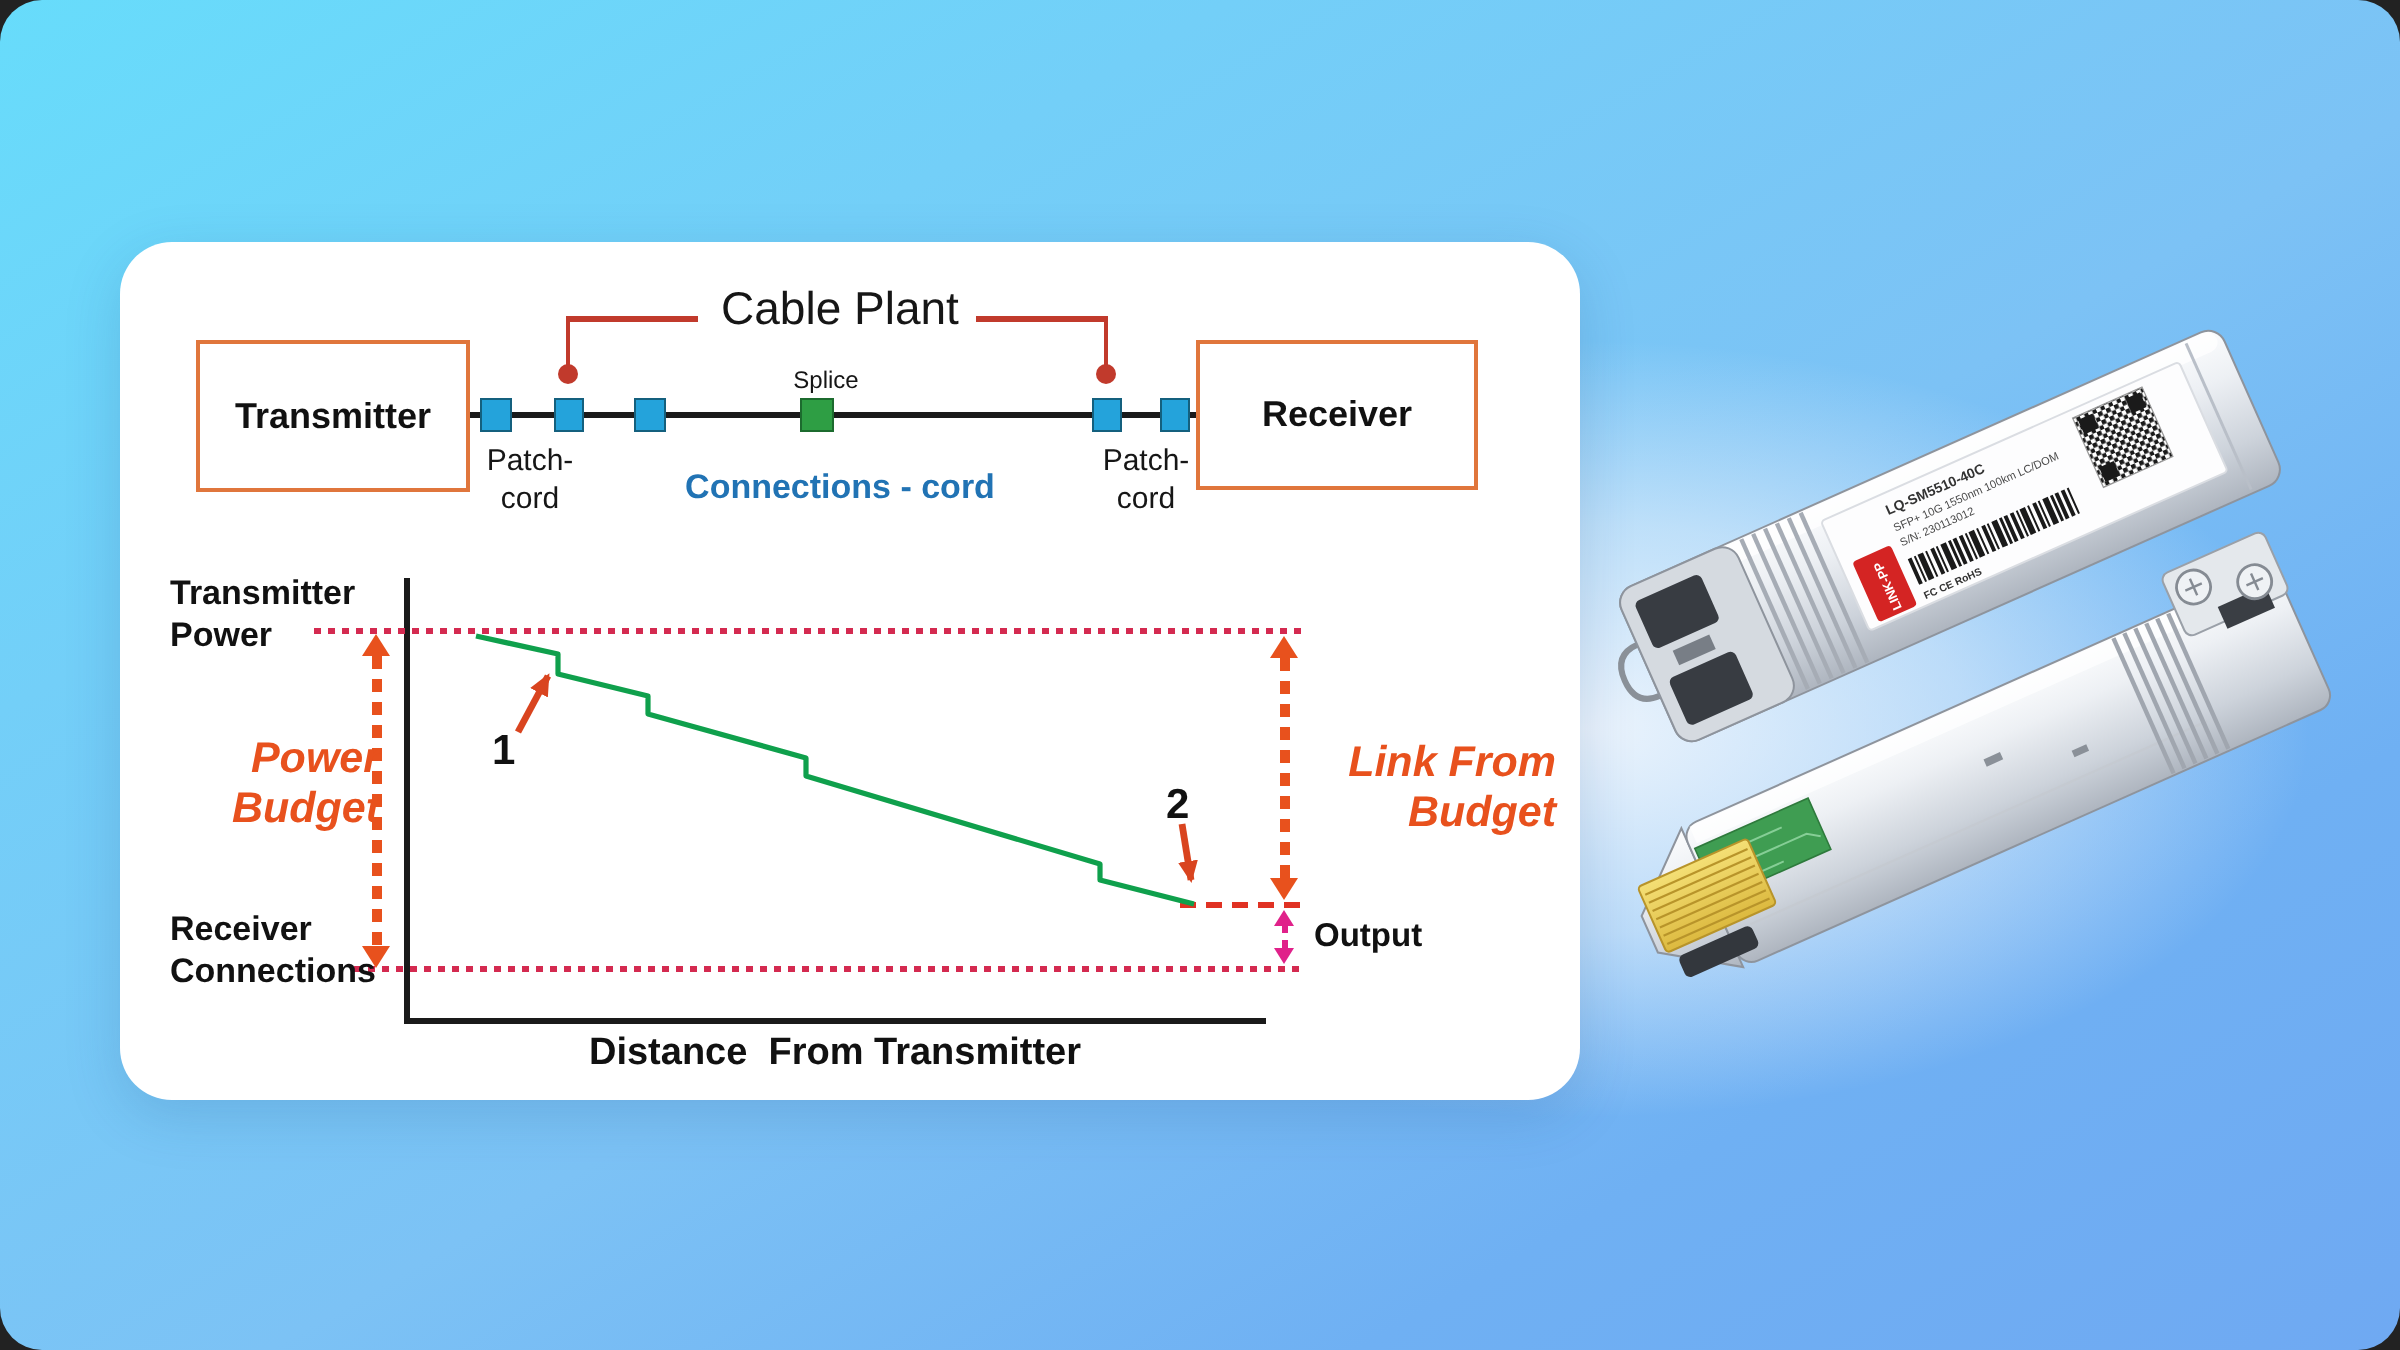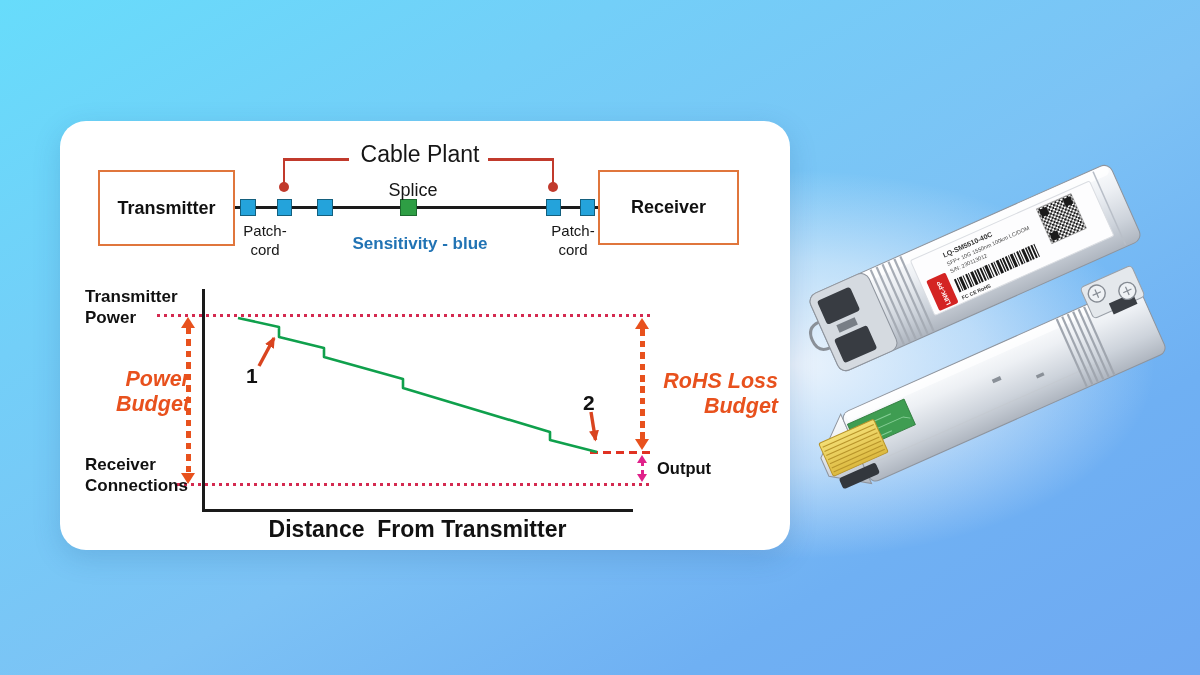--- a/index.html
+++ b/index.html
@@ -1,17 +1,17 @@
 <!DOCTYPE html>
 <html><head>
 <meta charset="utf-8">
 <style>
   html,body{margin:0;padding:0;background:#222;}
   .stage{position:relative;width:1200px;height:675px;overflow:hidden;
-         font-family:"Liberation Sans","DejaVu Sans",sans-serif;color:#111;}
+         font-family:"Liberation Sans","DejaVu Sans",sans-serif;color:#111;border-radius:21px;}
   .bg{position:absolute;inset:0;
       background:
         radial-gradient(ellipse 42% 40% at 66% 54%, rgba(245,248,253,0.92) 0%, rgba(245,248,253,0.55) 38%, rgba(245,248,253,0) 72%),
         linear-gradient(150deg,#67DCFB 0%,#73CFF8 26%,#7CC2F5 55%,#6FB0F3 78%,#6FA9F2 100%);}
   .card{position:absolute;left:60px;top:121px;width:730px;height:429px;background:#fff;
         border-radius:26px;box-shadow:0 8px 28px rgba(30,80,140,0.18);}
   .line-h{position:absolute;height:2.5px;background:#1a1a1a;}
   .line-v{position:absolute;width:2.5px;background:#1a1a1a;}
   .device-box{position:absolute;border:2.5px solid #E0763C;background:#fff;
               display:flex;align-items:center;justify-content:center;
@@ -37,21 +37,21 @@
   .tri-dn-o{border-left:7px solid transparent;border-right:7px solid transparent;border-top:11px solid #E8511D;}
   .tri-up-m{border-left:5px solid transparent;border-right:5px solid transparent;border-bottom:8px solid #E0218A;}
   .tri-dn-m{border-left:5px solid transparent;border-right:5px solid transparent;border-top:8px solid #E0218A;}
   .dash-magenta-v{position:absolute;width:3px;
             background:repeating-linear-gradient(180deg,#E0218A 0 4.5px,transparent 4.5px 8px);}
   .axis-lbl{position:absolute;font-weight:bold;font-size:17px;line-height:21px;color:#111;}
   .budget-lbl{position:absolute;text-align:right;font-style:italic;font-weight:bold;
               font-size:21.5px;line-height:25px;color:#E8511D;}
   .marker-num{position:absolute;font-weight:bold;font-size:21px;color:#111;}
   .x-axis-lbl{position:absolute;left:142px;top:395px;width:431px;text-align:center;
-              font-weight:bold;font-size:23px;color:#111;white-space:pre;}
+              font-weight:bold;font-size:19px;color:#111;white-space:pre;}
   .margin-lbl{position:absolute;left:597px;top:338px;font-weight:bold;font-size:16.5px;color:#111;}
   .overlay-svg{position:absolute;left:0;top:0;pointer-events:none;}
   .photo-svg{position:absolute;left:780px;top:140px;}
 </style>
 </head>
 <body>
 
 <div class="stage">
   <div class="bg"></div>
 
@@ -75,32 +75,32 @@
       <span>Receiver</span>
     </div>
 
     <div class="conn" style="left:180px;"></div>
     <div class="conn" style="left:217px;width:15px;"></div>
     <div class="conn" style="left:257px;"></div>
     <div class="splice-sq" style="left:340px;"></div>
     <div class="conn" style="left:486px;width:15px;"></div>
     <div class="conn" style="left:520px;width:15px;"></div>
 
-    <div class="small-lbl" style="left:318px;top:60px;width:70px;font-size:18px;">Splice</div>
+    <div class="small-lbl" style="left:318px;top:60px;width:70px;font-size:12px;">Splice</div>
 
     <div class="small-lbl" style="left:171px;top:100px;width:68px;">
       <div>Patch-</div>
       <div>cord</div>
     </div>
     <div class="small-lbl" style="left:479px;top:100px;width:68px;">
       <div>Patch-</div>
       <div>cord</div>
     </div>
 
-    <div class="connections-lbl">Sensitivity - blue</div>
+    <div class="connections-lbl">Connections - cord</div>
 
     <div class="line-v" style="left:142px;top:168px;height:222px;"></div>
     <div class="line-h" style="left:142px;top:388px;width:431px;"></div>
 
     <div class="dotted-red" style="left:97px;top:193px;width:494px;"></div>
     <div class="dotted-red" style="left:117px;top:362px;width:474px;"></div>
     <div class="dash-red" style="left:530px;top:329.5px;width:60px;"></div>
 
     <div class="tri tri-up-o" style="left:121px;top:196px;"></div>
     <div class="dash-orange-v" style="left:126px;top:207px;height:148px;"></div>
@@ -120,21 +120,21 @@
     </div>
     <div class="axis-lbl" style="left:25px;top:333px;">
       <div>Receiver</div>
       <div>Connections</div>
     </div>
     <div class="budget-lbl" style="left:30px;top:246px;width:100px;">
       <div>Power</div>
       <div>Budget</div>
     </div>
     <div class="budget-lbl" style="left:583px;top:248px;width:135px;">
-      <div>RoHS Loss</div>
+      <div>Link From</div>
       <div>Budget</div>
     </div>
     <div class="margin-lbl">Output</div>
     <div class="x-axis-lbl">Distance  From Transmitter</div>
     <div class="marker-num" style="left:186px;top:243px;">1</div>
     <div class="marker-num" style="left:523px;top:270px;">2</div>
 
     <svg class="overlay-svg" width="730" height="429" viewBox="0 0 730 429">
       <defs>
         <marker id="arrh" markerUnits="userSpaceOnUse" markerWidth="14" markerHeight="12" refX="9.5" refY="5" orient="auto">

